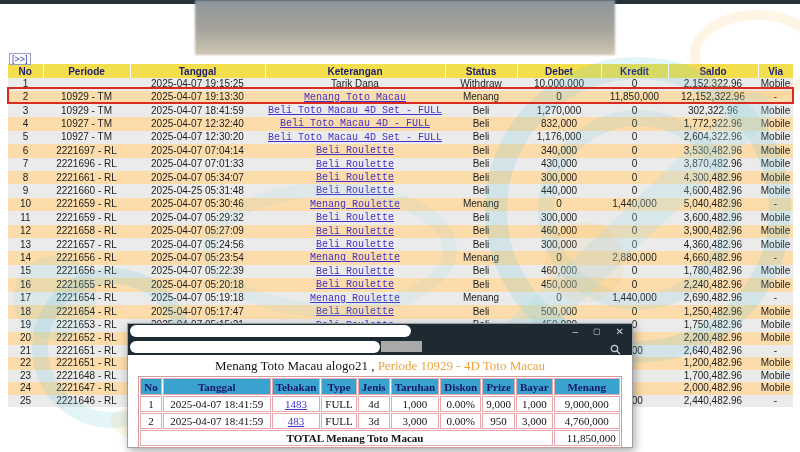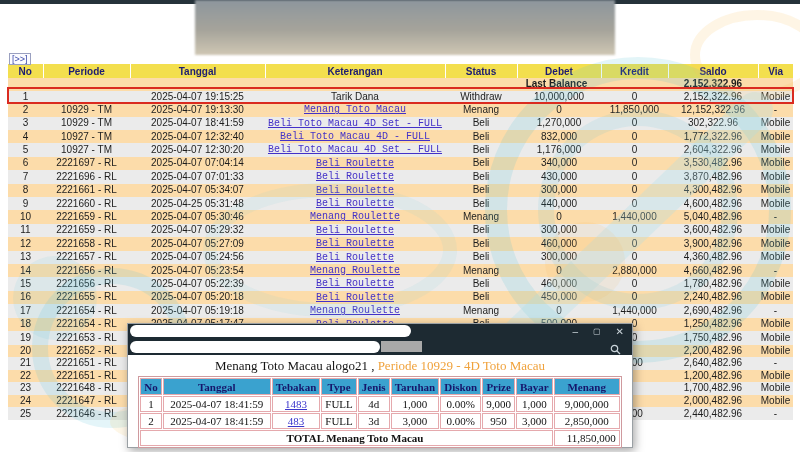--- a/index.html
+++ b/index.html
@@ -123,26 +123,20 @@
     <tr>
       <th>No</th>
       <th>Periode</th>
       <th>Tanggal</th>
       <th>Keterangan</th>
       <th>Status</th>
       <th>Debet</th>
       <th>Kredit</th>
       <th>Saldo</th>
       <th>Via</th>
-    </tr>
-    <tr class="lastbal">
-      <td colspan="4"></td>
-      <td colspan="3">Last Balance</td>
-      <td class="lb-val c-sal">2,152,322.96</td>
-      <td></td>
     </tr>
   </thead>
   <tbody id="hist-body">
       <tr class="r-odd">
         <td class="c-no">1</td>
         <td class="c-per"></td>
         <td class="c-tgl">2025-04-07 19:15:25</td>
         <td class="c-ket">Tarik Dana</td>
         <td class="c-st">Withdraw</td>
         <td class="c-deb">10,000,000</td>
@@ -473,21 +467,21 @@
           <tr>
             <td class="b-no">2</td>
             <td class="b-tanggal">2025-04-07 18:41:59</td>
             <td class="b-tebakan"><a href="#" class="blink">483</a></td>
             <td class="b-type">FULL</td>
             <td class="b-jenis">3d</td>
             <td class="b-taruhan">3,000</td>
             <td class="b-diskon">0.00%</td>
             <td class="b-prize">950</td>
             <td class="b-bayar">3,000</td>
-            <td class="b-menang">2,850,000</td>
+            <td class="b-menang">4,760,000</td>
           </tr>
         </tbody>
       <tfoot>
         <tr>
           <td colspan="9" class="total-label">TOTAL  Menang Toto Macau</td>
           <td class="total-val">11,850,000</td>
         </tr>
       </tfoot>
     </table>
   </div>

